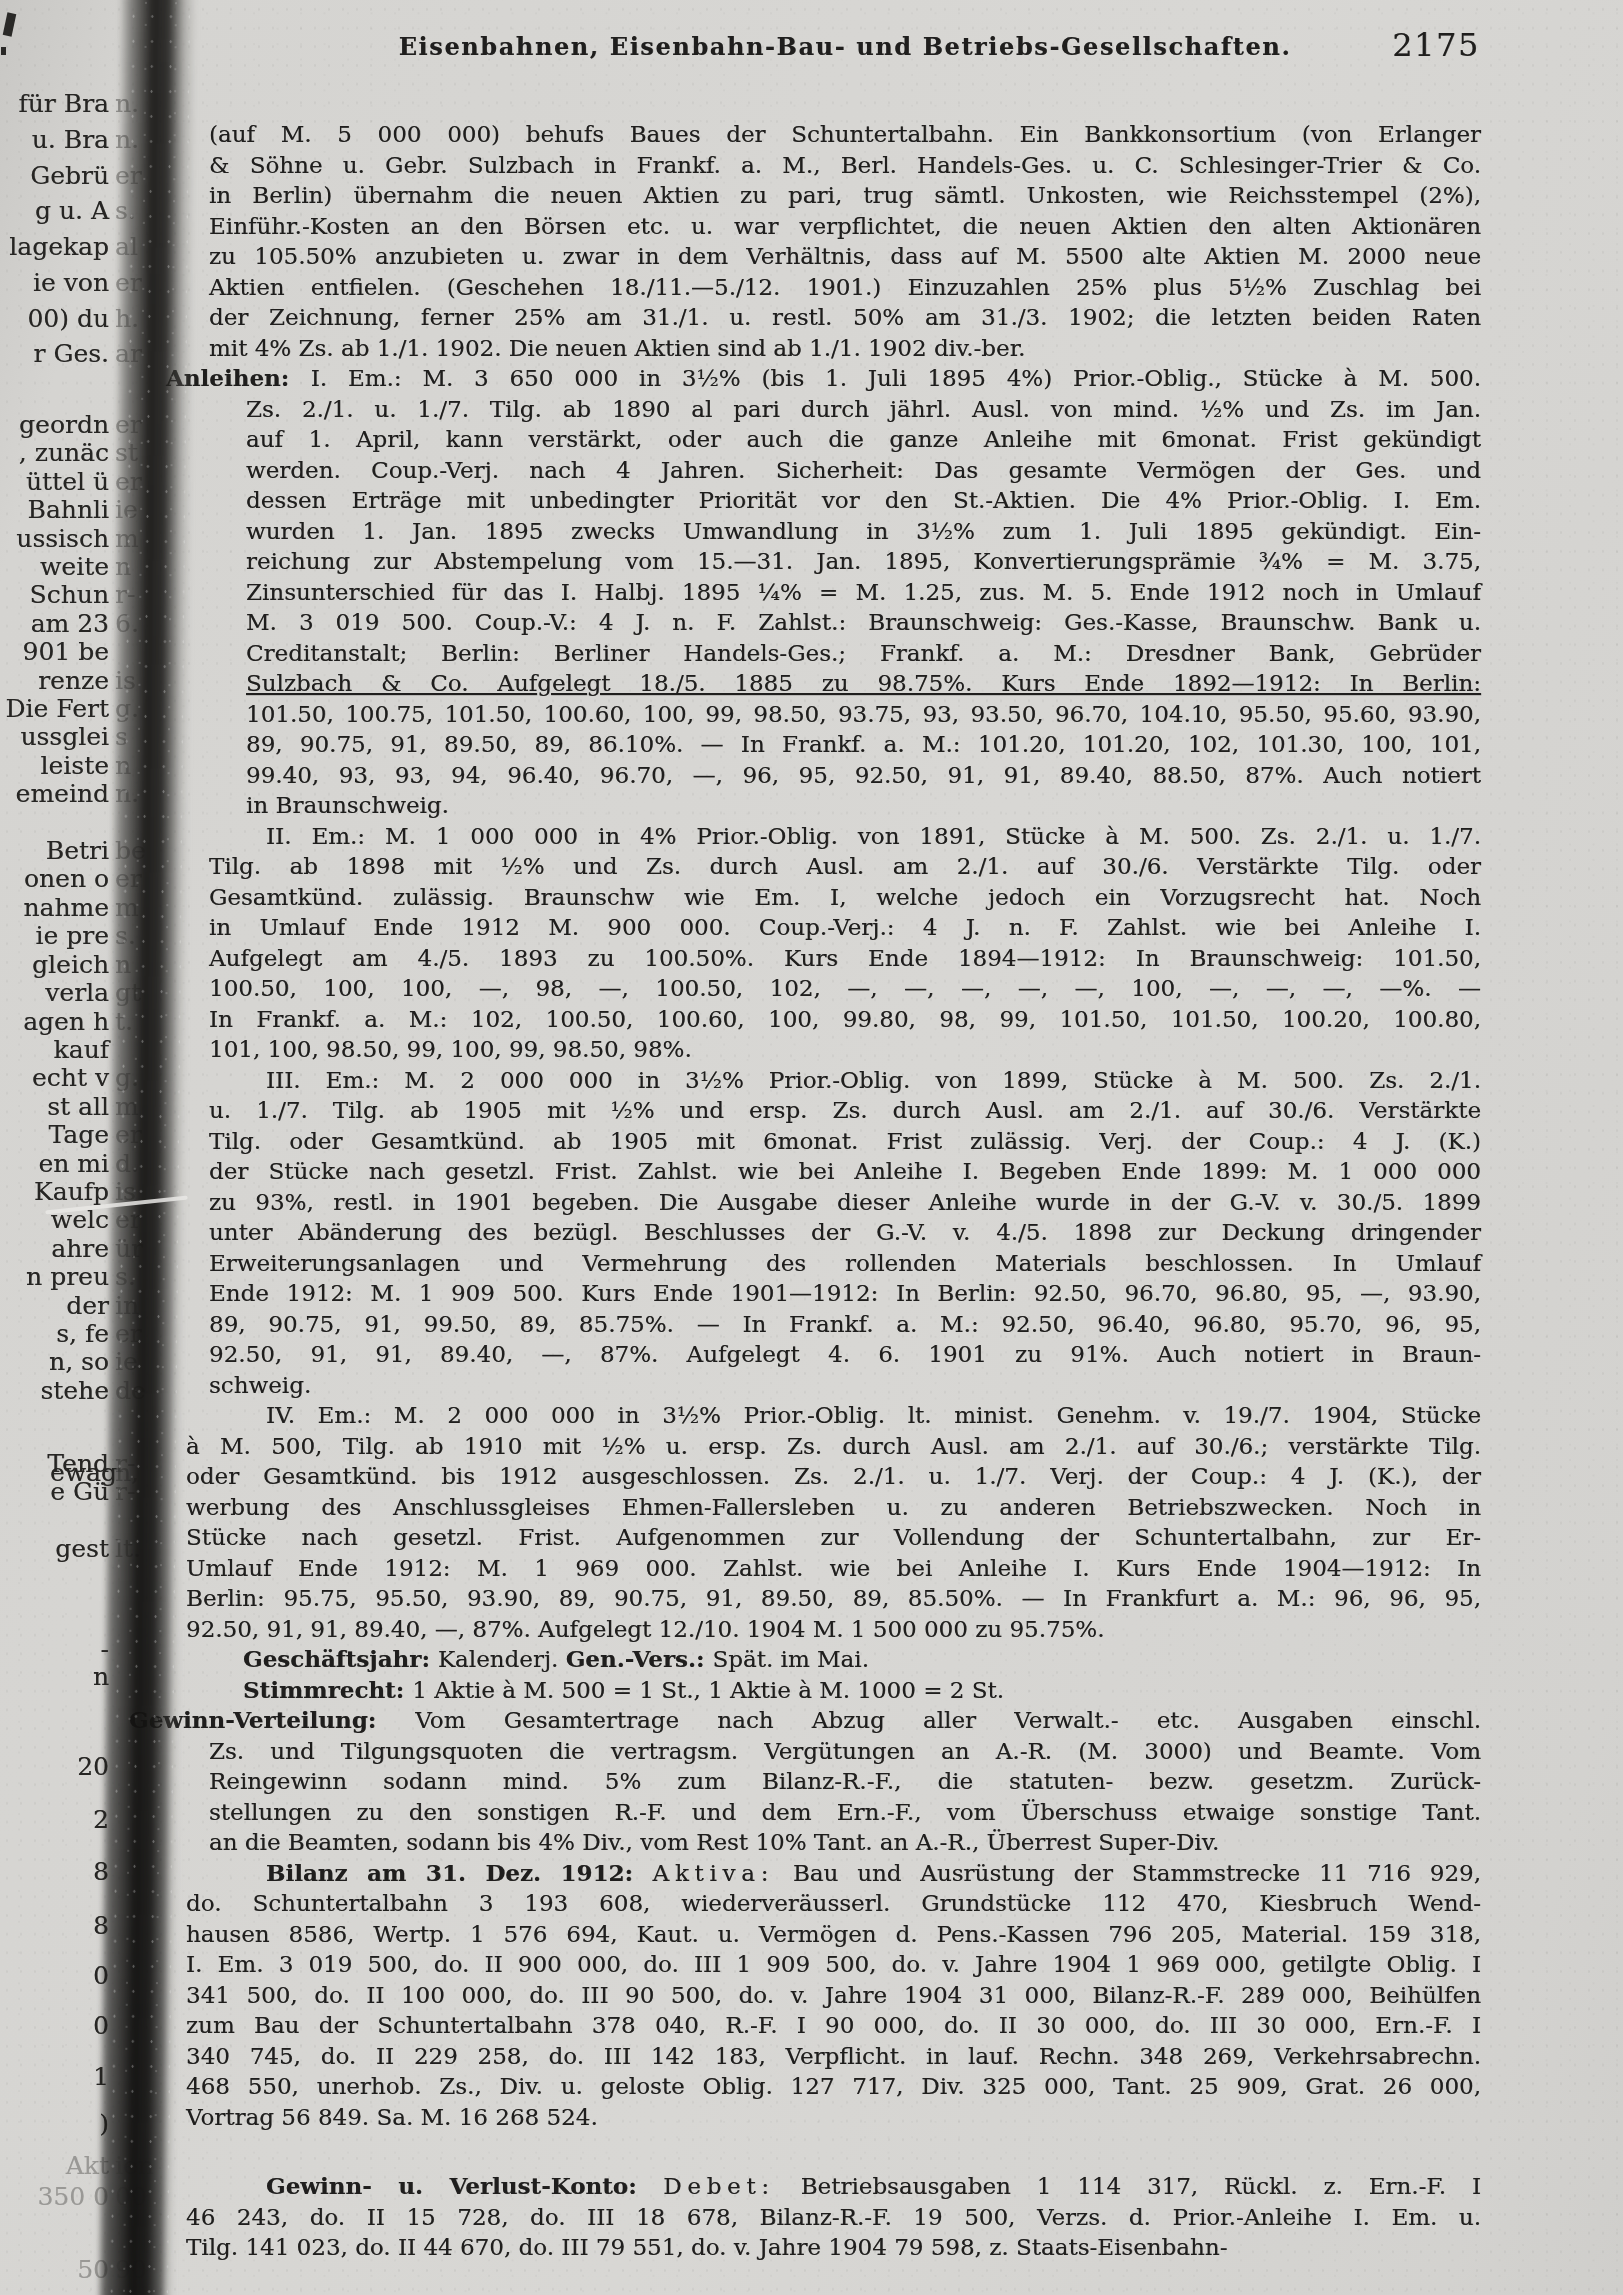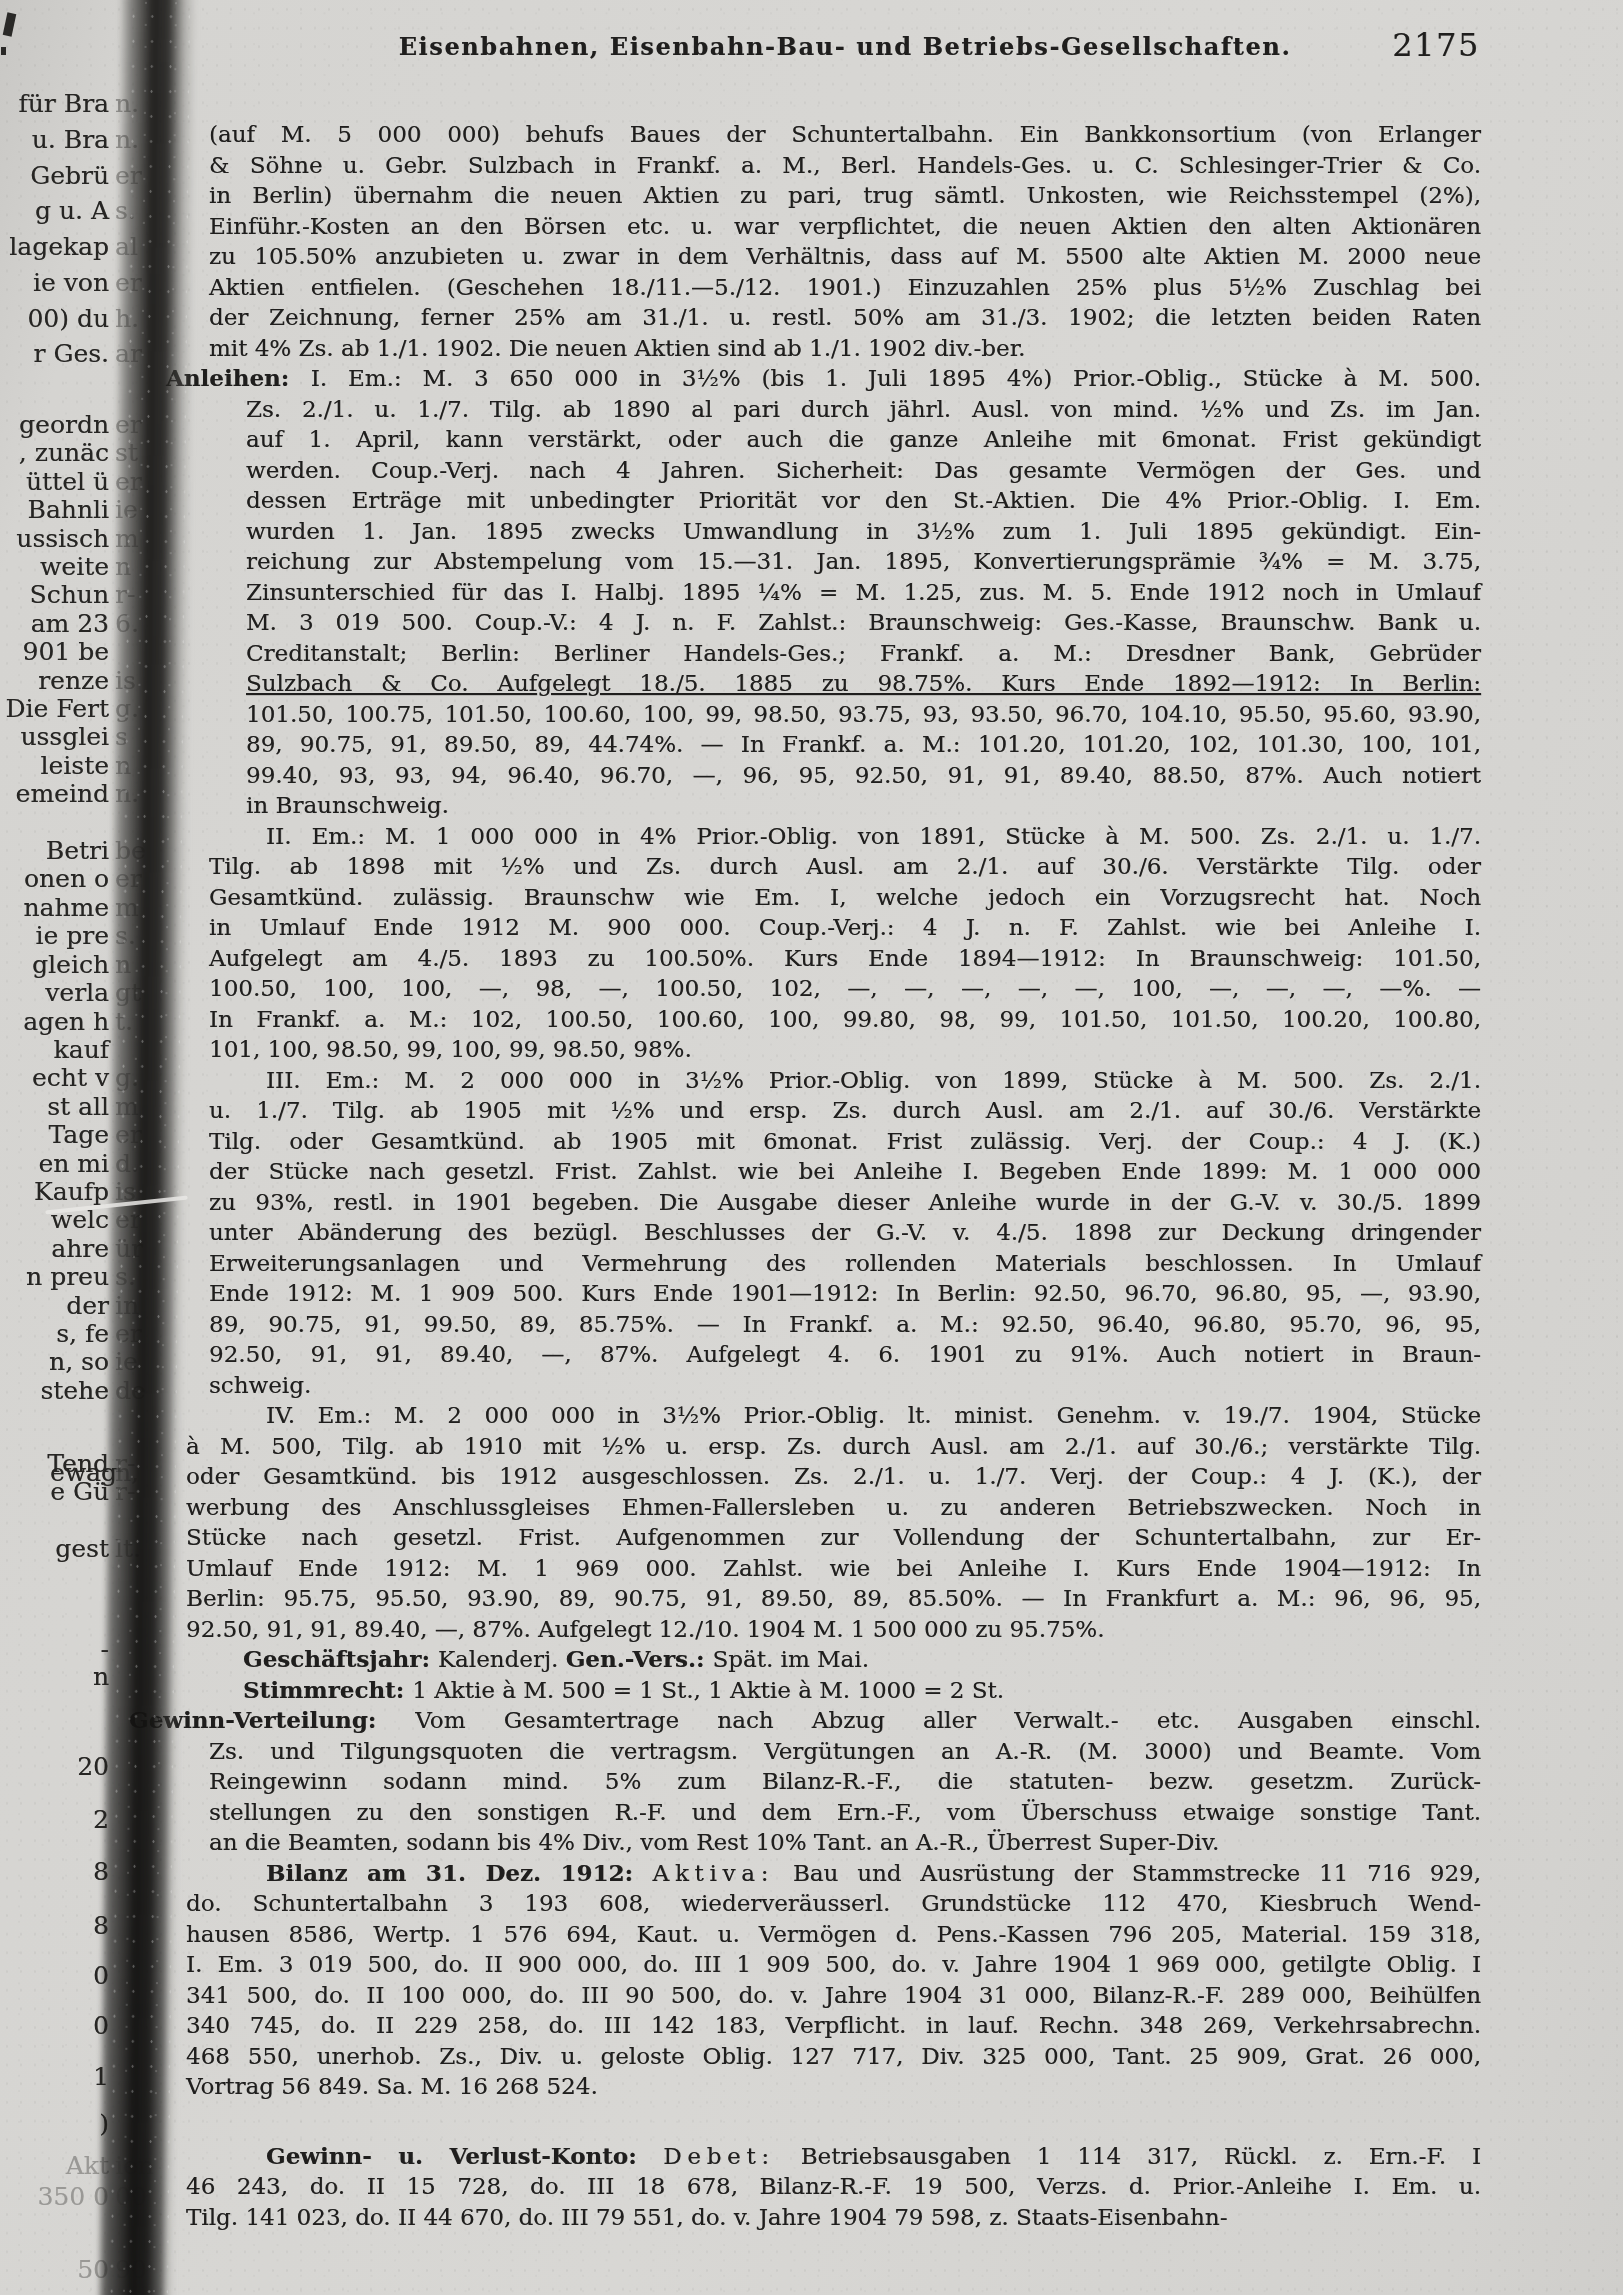--- a/index.html
+++ b/index.html
@@ -80,21 +80,21 @@
         <div class="line" style="margin-left: 37px;"><span class="">auf 1. April, kann verstärkt, oder auch die ganze Anleihe mit 6monat. Frist gekündigt</span></div>
         <div class="line" style="margin-left: 37px;"><span class="">werden.  Coup.-Verj. nach 4 Jahren.  Sicherheit: Das gesamte Vermögen der Ges. und</span></div>
         <div class="line" style="margin-left: 37px;"><span class="">dessen Erträge mit unbedingter Priorität vor den St.-Aktien.  Die 4% Prior.-Oblig. I. Em.</span></div>
         <div class="line" style="margin-left: 37px;"><span class="">wurden 1. Jan. 1895 zwecks Umwandlung in 3½% zum 1. Juli 1895 gekündigt.  Ein-</span></div>
         <div class="line" style="margin-left: 37px;"><span class="">reichung zur Abstempelung vom 15.—31. Jan. 1895, Konvertierungsprämie ¾% = M. 3.75,</span></div>
         <div class="line" style="margin-left: 37px;"><span class="">Zinsunterschied für das I. Halbj. 1895 ¼% = M. 1.25, zus. M. 5.  Ende 1912 noch in Umlauf</span></div>
         <div class="line" style="margin-left: 37px;"><span class="">M. 3 019 500.  Coup.-V.: 4 J. n. F.  Zahlst.: Braunschweig: Ges.-Kasse, Braunschw. Bank u.</span></div>
         <div class="line" style="margin-left: 37px;"><span class="">Creditanstalt; Berlin: Berliner Handels-Ges.; Frankf. a. M.: Dresdner Bank, Gebrüder</span></div>
         <div class="line" style="margin-left: 37px; text-decoration: underline;"><span class="">Sulzbach &amp; Co.  Aufgelegt 18./5. 1885 zu 98.75%.  Kurs Ende 1892—1912: In Berlin:</span></div>
         <div class="line" style="margin-left: 37px;"><span class="">101.50, 100.75, 101.50, 100.60, 100, 99, 98.50, 93.75, 93, 93.50, 96.70, 104.10, 95.50, 95.60, 93.90,</span></div>
-        <div class="line" style="margin-left: 37px;"><span class="">89, 90.75, 91, 89.50, 89, 44.74%. — In Frankf. a. M.: 101.20, 101.20, 102, 101.30, 100, 101,</span></div>
+        <div class="line" style="margin-left: 37px;"><span class="">89, 90.75, 91, 89.50, 89, 86.10%. — In Frankf. a. M.: 101.20, 101.20, 102, 101.30, 100, 101,</span></div>
         <div class="line" style="margin-left: 37px;"><span class="">99.40, 93, 93, 94, 96.40, 96.70, —, 96, 95, 92.50, 91, 91, 89.40, 88.50, 87%.  Auch notiert</span></div>
         <div class="line end" style="margin-left: 37px;"><span class="">in Braunschweig.</span></div>
       </div>
       <div class="para">
         <div class="line" style="margin-left: 57px;"><span class="">II. Em.: M. 1 000 000 in 4% Prior.-Oblig. von 1891, Stücke à M. 500.  Zs. 2./1. u. 1./7.</span></div>
         <div class="line"><span class="">Tilg. ab 1898 mit ½% und Zs. durch Ausl. am 2./1. auf 30./6.  Verstärkte Tilg. oder</span></div>
         <div class="line"><span class="">Gesamtkünd. zulässig.  Braunschw wie Em. I, welche jedoch ein Vorzugsrecht hat.  Noch</span></div>
         <div class="line"><span class="">in Umlauf Ende 1912 M. 900 000.  Coup.-Verj.: 4 J. n. F.  Zahlst. wie bei Anleihe I.</span></div>
         <div class="line"><span class="">Aufgelegt am 4./5. 1893 zu 100.50%.  Kurs Ende 1894—1912: In Braunschweig: 101.50,</span></div>
         <div class="line"><span class="">100.50, 100, 100, —, 98, —, 100.50, 102, —, —, —, —, —, 100, —, —, —, —%. —</span></div>
@@ -136,20 +136,21 @@
         <div class="line"><span class="">Reingewinn sodann mind. 5% zum Bilanz-R.-F., die statuten- bezw. gesetzm. Zurück-</span></div>
         <div class="line"><span class="">stellungen zu den sonstigen R.-F. und dem Ern.-F., vom Überschuss etwaige sonstige Tant.</span></div>
         <div class="line end"><span class="">an die Beamten, sodann bis 4% Div., vom Rest 10% Tant. an A.-R., Überrest Super-Div.</span></div>
       </div>
       <div class="para">
         <div class="line" style="margin-left: 57px;"><span class="b ">Bilanz am 31. Dez. 1912: </span><span class="sp">Aktiva:</span><span class=""> Bau und Ausrüstung der Stammstrecke 11 716 929,</span></div>
         <div class="line" style="margin-left: -23px;"><span class="">do. Schuntertalbahn 3 193 608, wiederveräusserl. Grundstücke 112 470, Kiesbruch Wend-</span></div>
         <div class="line" style="margin-left: -23px;"><span class="">hausen 8586, Wertp. 1 576 694, Kaut. u. Vermögen d. Pens.-Kassen 796 205, Material. 159 318,</span></div>
         <div class="line" style="margin-left: -23px;"><span class="">I. Em. 3 019 500, do. II 900 000, do. III 1 909 500, do. v. Jahre 1904 1 969 000, getilgte Oblig. I</span></div>
         <div class="line" style="margin-left: -23px;"><span class="">341 500, do. II 100 000, do. III 90 500, do. v. Jahre 1904 31 000, Bilanz-R.-F. 289 000, Beihülfen</span></div>
+        <div class="line" style="margin-left: -23px;"><span class="">zum Bau der Schuntertalbahn 378 040, R.-F. I 90 000, do. II 30 000, do. III 30 000, Ern.-F. I</span></div>
         <div class="line" style="margin-left: -23px;"><span class="">340 745, do. II 229 258, do. III 142 183, Verpflicht. in lauf. Rechn. 348 269, Verkehrsabrechn.</span></div>
         <div class="line" style="margin-left: -23px;"><span class="">468 550, unerhob. Zs., Div. u. geloste Oblig. 127 717, Div. 325 000, Tant. 25 909, Grat. 26 000,</span></div>
         <div class="line end" style="margin-left: -23px;"><span class="">Vortrag 56 849.  Sa. M. 16 268 524.</span></div>
       </div>
       <div class="para">
         <div class="line" style="margin-left: 57px; margin-top: 39px;"><span class="b ">Gewinn- u. Verlust-Konto: </span><span class="sp">Debet:</span><span class=""> Betriebsausgaben 1 114 317, Rückl. z. Ern.-F. I</span></div>
         <div class="line" style="margin-left: -23px;"><span class="">46 243, do. II 15 728, do. III 18 678, Bilanz-R.-F. 19 500, Verzs. d. Prior.-Anleihe I. Em. u.</span></div>
         <div class="line end" style="margin-left: -23px;"><span class="">Tilg. 141 023, do. II 44 670, do. III 79 551, do. v. Jahre 1904 79 598, z. Staats-Eisenbahn-</span></div>
       </div>
     </div>

